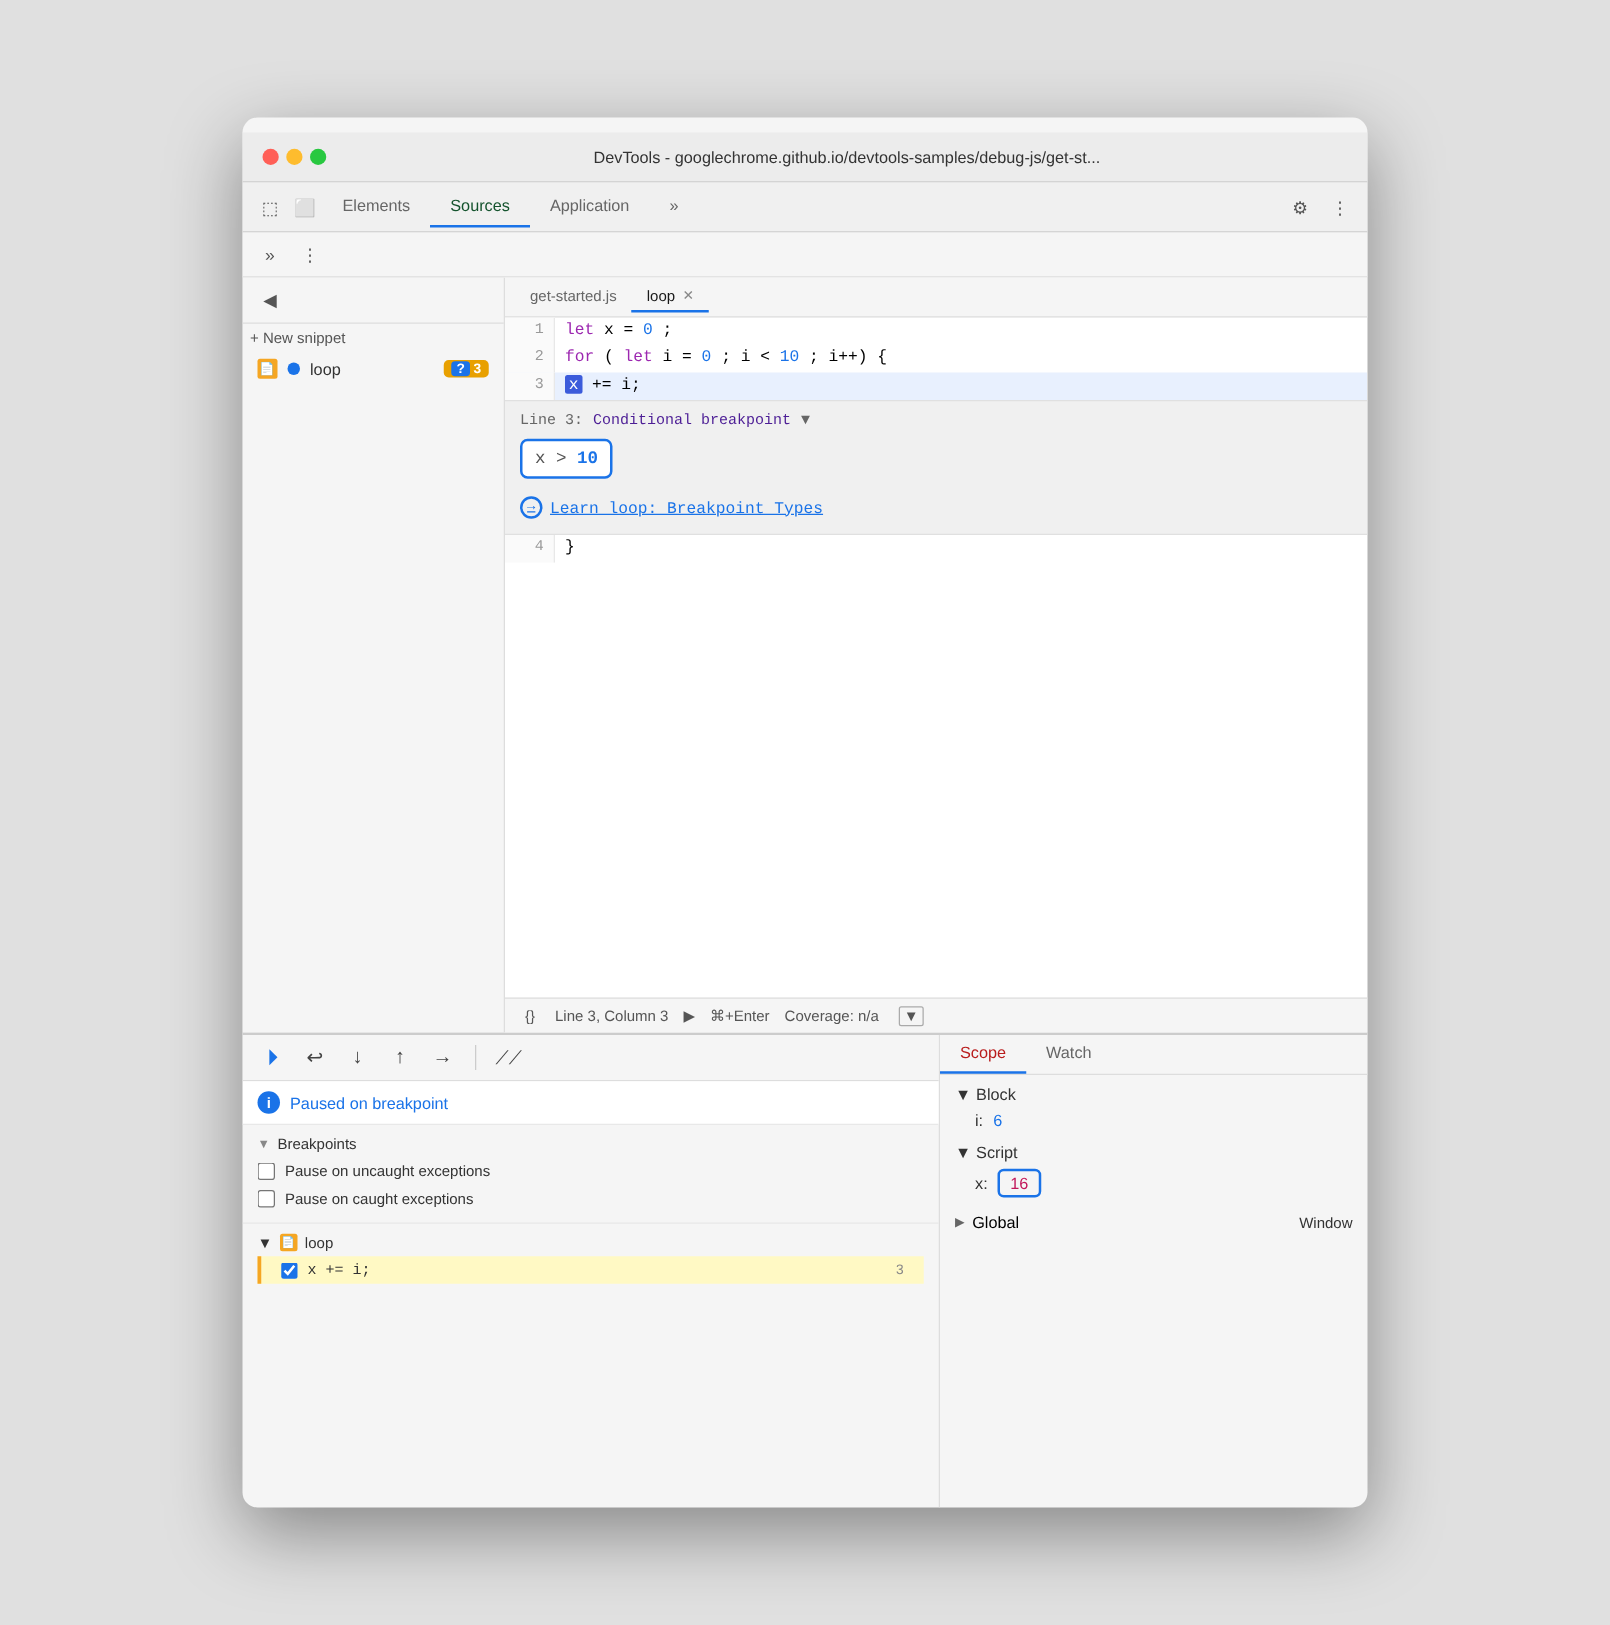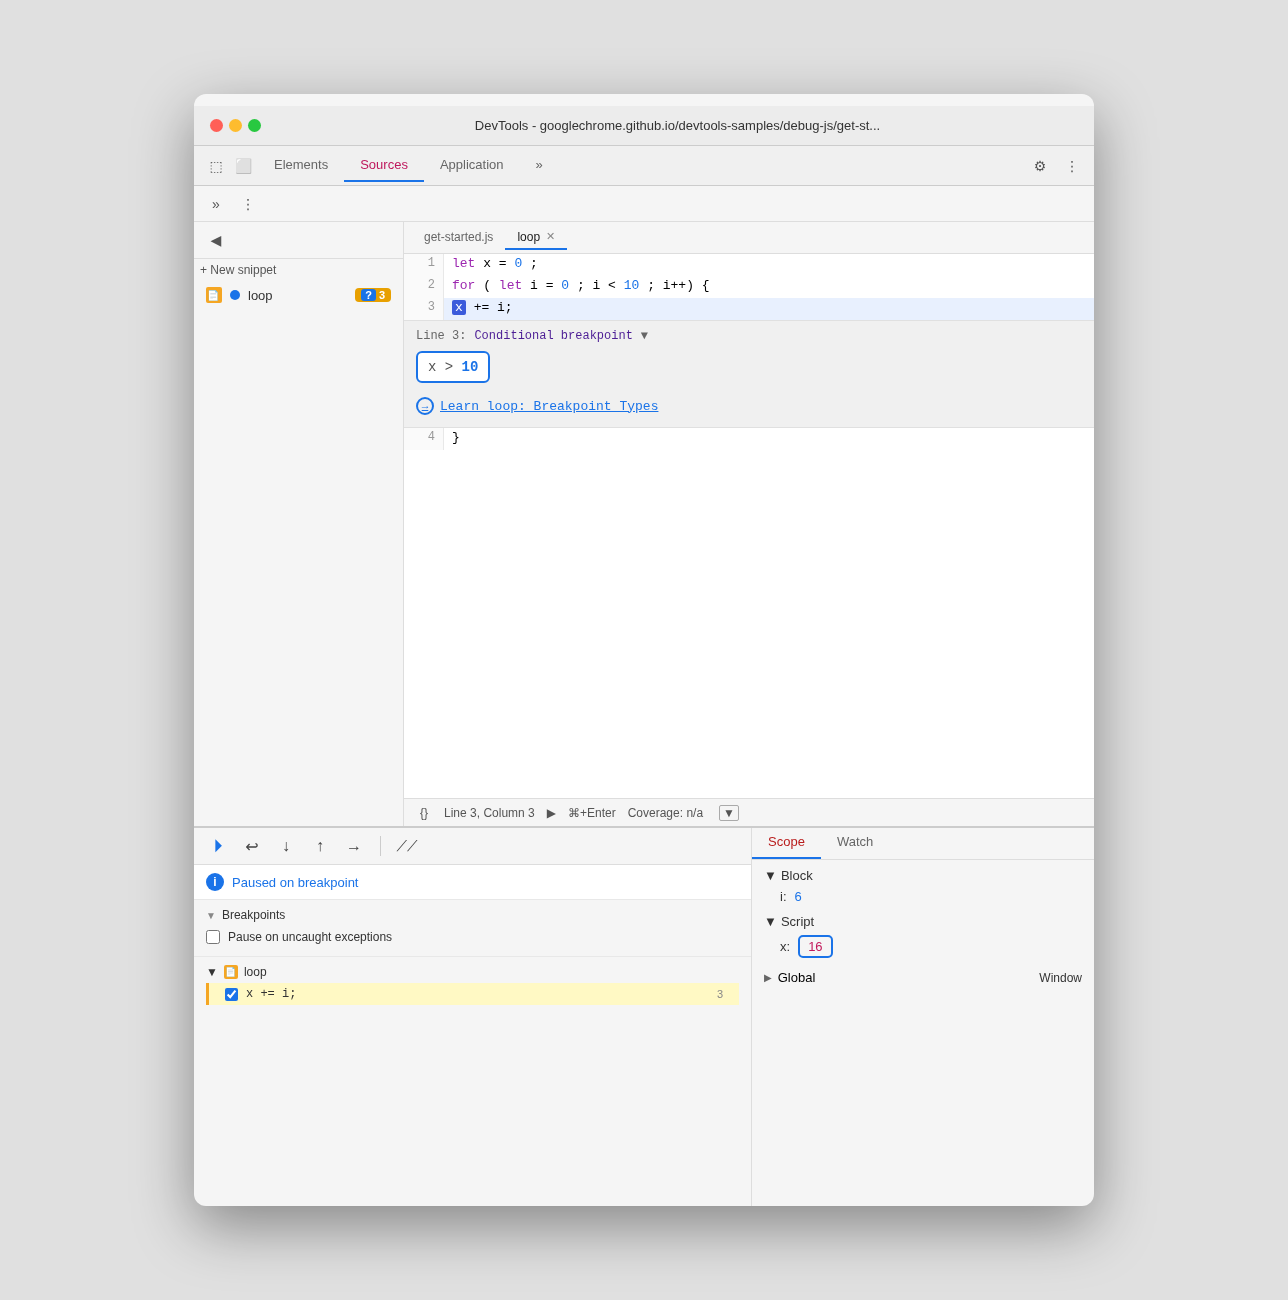--- a/index.html
+++ b/index.html
@@ -77,21 +77,21 @@
     }
     .tab-item {
       padding: 8px 16px;
       font-size: 13px;
       color: #666;
       cursor: pointer;
       border-bottom: 2px solid transparent;
       white-space: nowrap;
     }
     .tab-item.active {
-      color: #be185d;
+      color: #14532d;
       border-bottom: 2px solid #1a73e8;
       font-weight: 500;
     }
     .devtools-icons-right {
       display: flex;
       align-items: center;
       gap: 4px;
       margin-left: 8px;
     }
     .sources-panel {
@@ -676,20 +676,24 @@
 
       <div class="debugger-section">
         <div class="section-header">
           <span class="arrow">▼</span>
           <span>Breakpoints</span>
         </div>
         <div class="checkbox-item">
           <input type="checkbox" style="">
           <span>Pause on uncaught exceptions</span>
         </div>
+        <div class="checkbox-item">
+          <input type="checkbox" style="">
+          <span>Pause on caught exceptions</span>
+        </div>
       </div>
 
       <div class="breakpoint-file-section">
         <div class="bp-file-header">
           <span class="arrow">▼</span>
           <div class="file-icon" style="width:14px;height:14px;font-size:9px;background:#f5a623;">📄</div>
           <span>loop</span>
         </div>
         <div class="bp-line-item">
           <input type="checkbox" checked="" style="">

